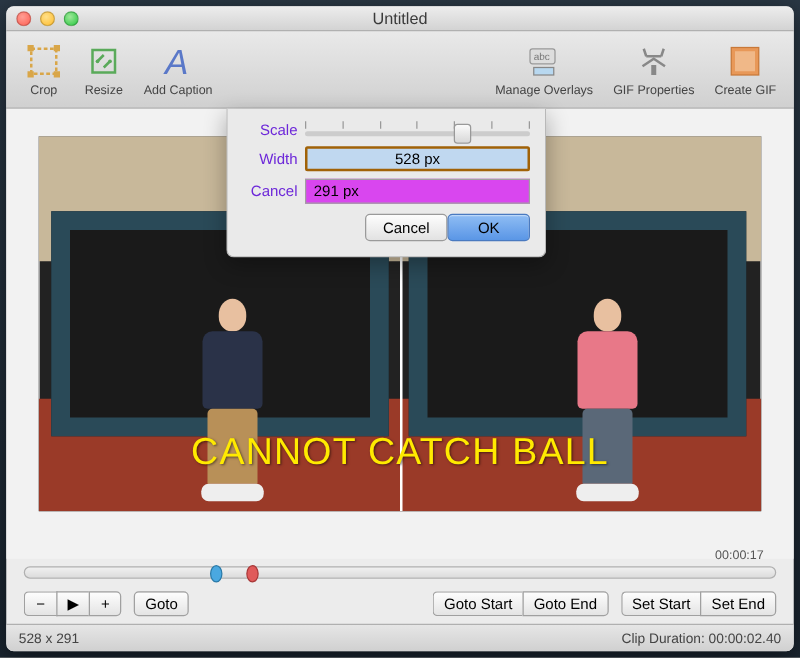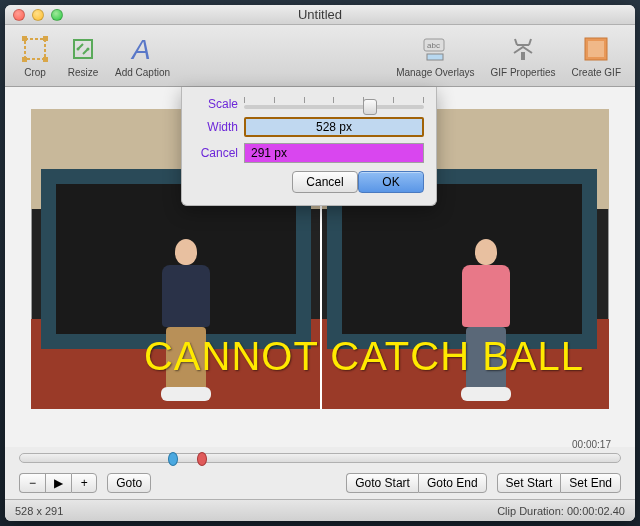--- a/index.html
+++ b/index.html
@@ -29,21 +29,21 @@
 .person { position: absolute; bottom: 10px; width: 70px; height: 160px; }
 .person.p1 { left: 120px; }
 .person.p2 { left: 420px; }
 .head { width: 22px; height: 26px; background: #e8c0a0; border-radius: 50% 50% 45% 45%; margin: 0 auto; }
 .torso { width: 48px; height: 62px; margin: 0 auto; border-radius: 8px 8px 4px 4px; }
 .p1 .torso { background: #2a3248; }
 .p2 .torso { background: #e87888; }
 .legs { width: 40px; height: 60px; margin: 0 auto; background: #b89058; border-radius: 4px 4px 0 0; }
 .p2 .legs { background: #5a6878; }
 .shoe { width: 50px; height: 14px; background: #eee; border-radius: 6px; margin: 0 auto; }
-.caption { position: absolute; bottom: 30px; left: 50%; transform: translateX(-50%); font-family: Arial, sans-serif; font-size: 40px; font-weight: normal; color: #ffea00; text-shadow: 1px 1px 2px rgba(0,0,0,0.5); white-space: nowrap; letter-spacing: 1px; margin-left: 44px; }
+.caption { position: absolute; bottom: 30px; left: 50%; transform: translateX(-50%); font-family: Arial, sans-serif; font-size: 30px; font-weight: normal; color: #ffea00; text-shadow: 1px 1px 2px rgba(0,0,0,0.5); white-space: nowrap; letter-spacing: 1px; }
 .popup { position: absolute; top: 0; left: 176px; width: 256px; background: #eaeaea; border: 1px solid #b8b8b8; border-top: none; border-radius: 0 0 6px 6px; box-shadow: 0 6px 18px rgba(0,0,0,0.3); padding: 10px 12px 12px; z-index: 10; }
 .pop-row { display: flex; align-items: center; gap: 6px; margin-bottom: 6px; }
 .pop-label { width: 44px; text-align: right; font-size: 12px; color: #6d28d9; }
 .pop-input { flex: 1; height: 20px; border: 1px solid #a0a0a0; padding: 0 6px; font-size: 12px; background: #d946ef; }
 .pop-input.focus { border: 2px solid #a16207; background: #c0d8f0; border-radius: 2px; text-align: center; }
 .slider-track { flex: 1; height: 4px; background: #ccc; border-radius: 2px; position: relative; margin-top: 6px; }
 .slider-ticks { position: absolute; top: -8px; left: 0; right: 0; display: flex; justify-content: space-between; }
 .tick { width: 1px; height: 6px; background: #999; }
 .slider-thumb { position: absolute; top: -6px; width: 14px; height: 16px; background: linear-gradient(180deg,#fafafa,#d8d8d8); border: 1px solid #999; border-radius: 3px; transform: translateX(-50%); }
 .pop-buttons { display: flex; justify-content: flex-end; margin-top: 8px; }

